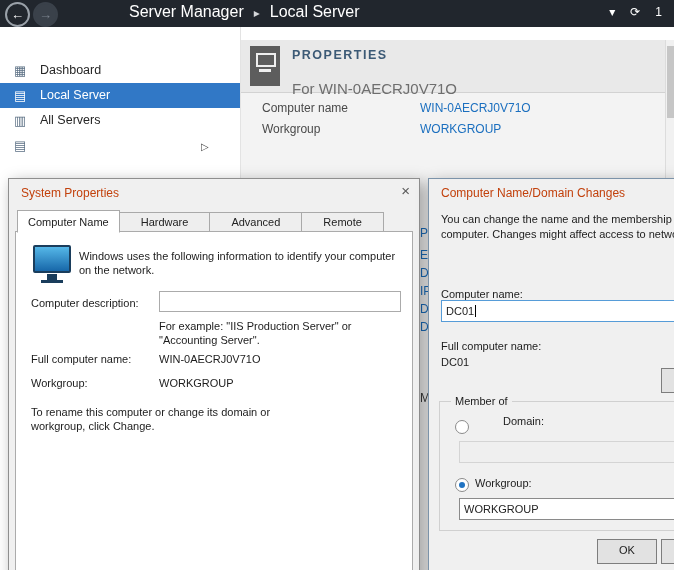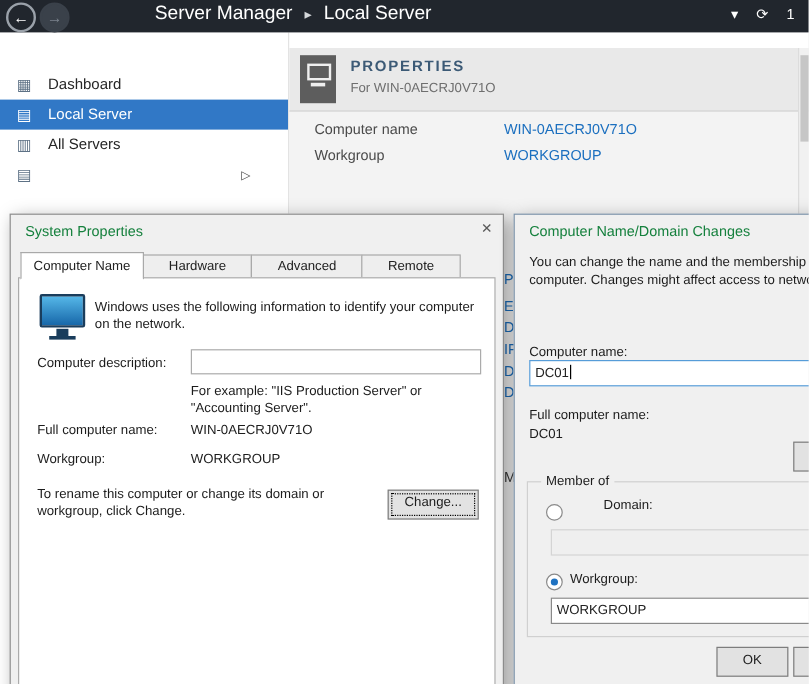--- a/index.html
+++ b/index.html
@@ -28,34 +28,34 @@
   .si3 .expander{position:absolute;left:201px;top:1px;font-size:10px;color:#4a4a4a;}
 
   
   .main{position:absolute;left:241px;top:27px;width:433px;height:543px;background:#fff;z-index:0;}
   .tile-head{position:absolute;left:0;top:13px;width:433px;height:52px;background:#e9e9e9;border-bottom:1px solid #d2d2d2;}
   .tile-body{position:absolute;left:0;top:66px;width:433px;height:477px;background:#f3f3f3;}
   .tile-icon{position:absolute;left:9px;top:6px;width:30px;height:40px;background:#5d5d5d;}
   .tile-icon:before{content:"";position:absolute;left:6px;top:7px;width:16px;height:10px;border:2px solid #efefef;}
   .tile-icon:after{content:"";position:absolute;left:9px;top:23px;width:12px;height:3px;background:#efefef;}
   .tile-heading{position:absolute;left:51px;top:8px;font-size:12.5px;font-weight:bold;letter-spacing:1.5px;color:#3c5a76;}
-  .tile-sub{position:absolute;left:51px;top:28px;font-size:11px;color:#6e6e6e;white-space:nowrap;}
+  .tile-sub{position:absolute;left:51px;top:40px;font-size:15px;color:#6e6e6e;white-space:nowrap;}
   .prow{position:absolute;height:16px;white-space:nowrap;}
   .prow .plabel{position:absolute;left:21px;color:#4a4a4a;}
   .prow .pvalue{position:absolute;left:179px;color:#1b6fbf;cursor:pointer;}
   .pr0{top:74px;}.pr1{top:95px;}
   .frag{position:absolute;left:179px;font-size:12px;color:#1b6fbf;white-space:nowrap;z-index:2;cursor:pointer;}
   .f0{top:199px;}.f1{top:221px;}.f2{top:239px;}.f3{top:257px;}.f4{top:275px;}.f5{top:293px;}
   .f6{top:364px;color:#3a3a3a;cursor:default;}
   .scrollbar{position:absolute;left:424px;top:13px;width:9px;height:140px;background:#f1f1f1;border-left:1px solid #dcdcdc;}
   .scrollbar .thumb{position:absolute;left:1px;top:6px;width:7px;height:72px;background:#c6c6c6;}
 
   
   .dialog{position:absolute;background:#f0f0f0;border:1px solid #8e8e8e;box-shadow:4px 4px 14px rgba(0,0,0,.35);font-size:11px;}
-  .d-title{position:absolute;left:12px;top:7px;font-size:12px;color:#15803d;white-space:nowrap;text-align:center;}
+  .d-title{position:absolute;left:12px;top:7px;font-size:12px;color:#c2410c;white-space:nowrap;text-align:center;}
   .d-close{position:absolute;right:9px;top:4px;font-size:15px;color:#5a5a5a;cursor:pointer;line-height:16px;}
   .lab{position:absolute;font-size:11px;color:#1c1c1c;white-space:nowrap;}
   .val{position:absolute;font-size:11px;color:#1c1c1c;white-space:nowrap;}
   .ml{line-height:14px;white-space:pre;}
   .btn{position:absolute;background:#e2e2e2;border:1px solid #7d7d7d;font-size:11px;text-align:center;
        line-height:21px;color:#1c1c1c;cursor:pointer;overflow:hidden;white-space:nowrap;}
   .btn.focused{outline:1px dotted #000;outline-offset:-4px;}
   .fake-input{position:absolute;background:#fff;border:1px solid #ababab;font-size:11px;line-height:19px;padding:0 4px;overflow:hidden;white-space:nowrap;}
 
   .dlg-sys{left:8px;top:178px;width:410px;height:420px;z-index:10;}
@@ -186,21 +186,20 @@
       <span></span>
     </div>
     <div class="lab ml sp-example">For example: "IIS Production Server" or
 "Accounting Server".</div>
     <div class="lab sp-full-label">Full computer name:</div>
     <div class="val sp-full-value">WIN-0AECRJ0V71O</div>
     <div class="lab sp-wg-label">Workgroup:</div>
     <div class="val sp-wg-value">WORKGROUP</div>
     <div class="lab ml sp-hint">To rename this computer or change its domain or
 workgroup, click Change.</div>
-    <div class="btn focused sp-change">Change...</div>
   </div>
 
   <div class="dialog dlg-name">
     <div class="d-title">Computer Name/Domain Changes</div>
     <div class="lab ml nc-intro">You can change the name and the membership of this
 computer. Changes might affect access to network resources.</div>
     <div class="lab nc-cn-label">Computer name:</div>
     <div class="fake-input nc-cn-input">
       <span>DC01</span><span class="caret"></span>
     </div>

